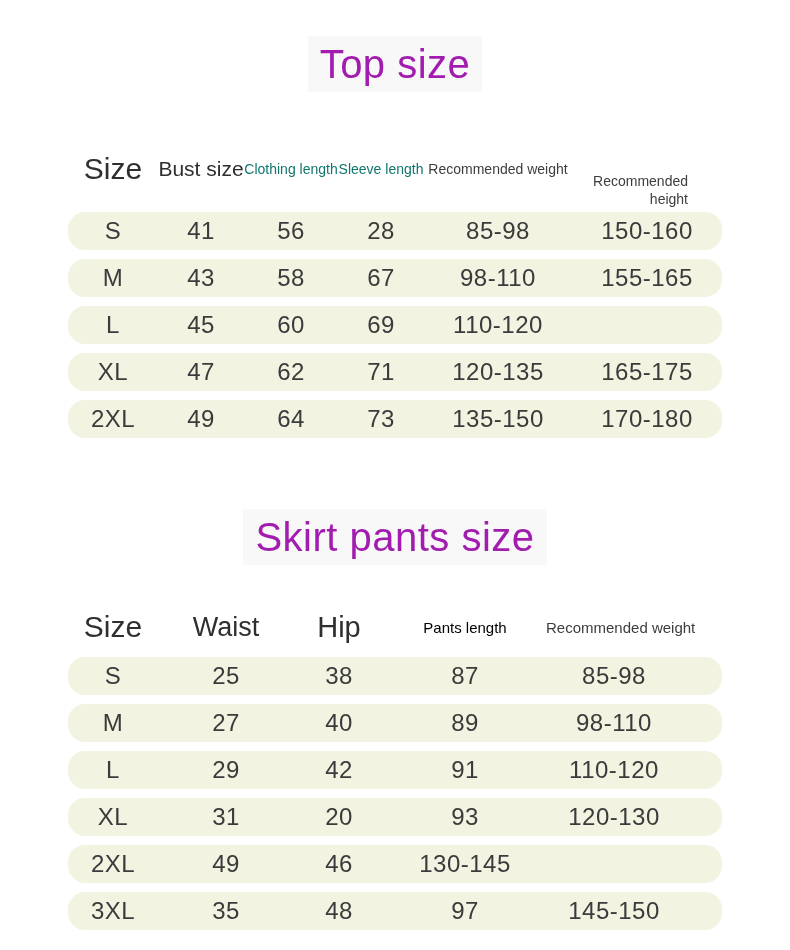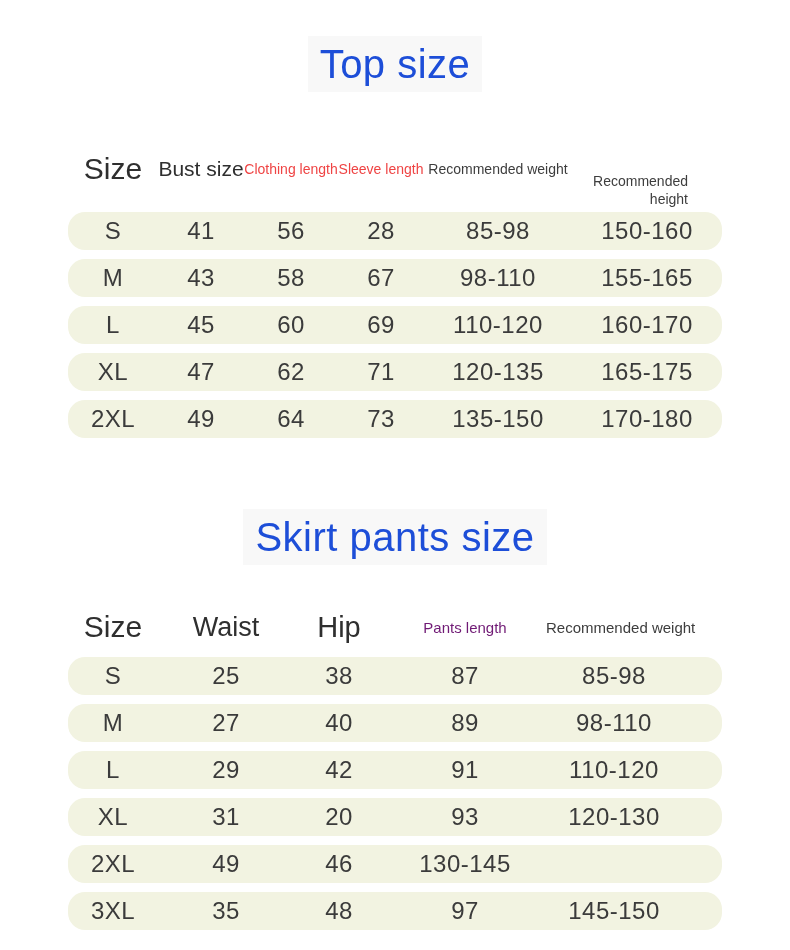--- a/index.html
+++ b/index.html
@@ -10,46 +10,46 @@
     box-sizing:border-box;
     padding-top:36px;
     overflow:hidden;
     font-family:"Liberation Sans","DejaVu Sans",sans-serif;
   }
   .title-row { text-align:center; }
   .title-row.second { margin-top:71px;text-align:center; }
   .title {
     display:inline-block;
     font-size:40px; line-height:50px;
-    color:#1d4ed8;
+    color:#a21caf;
     background:#f8f8f8;
     padding:3px 12px;
     letter-spacing:0.5px;
   }
   .sizetable { margin:38px 0 0 68px; }
   .sizetable.second { margin-top:36px; }
   .grid { display:grid; width:654px; align-items:center; }
   .t1 .grid { grid-template-columns:90px 86px 94px 86px 148px 150px; }
   .t2 .grid { grid-template-columns:90px 136px 90px 162px 136px 40px; }
 
   .thead { min-height:52px; margin-bottom:4px; }
   .hcell { text-align:center; color:#2f2f2f; }
 
   .t1 .thead .c0 { font-size:30px; }
   .t1 .thead .c1 { font-size:21px; }
   .t1 .thead .c2,
-  .t1 .thead .c3 { font-size:14px; line-height:1.3; color:#ef4444; }
+  .t1 .thead .c3 { font-size:14px; line-height:1.3; color:#0f766e; }
   .t1 .thead .c4 { font-size:14px; white-space:nowrap; color:#3d3d3d; }
   .t1 .thead .c5 { font-size:14px; line-height:1.3; color:#3d3d3d;
                    text-align:right; padding-right:34px; box-sizing:border-box;margin-top:42px; }
 
   .t2 .thead .c0 { font-size:30px; }
   .t2 .thead .c1 { font-size:27px; }
   .t2 .thead .c2 { font-size:29px; }
-  .t2 .thead .c3 { font-size:15px; line-height:1.3; color:#701a75;
+  .t2 .thead .c3 { font-size:15px; line-height:1.3; color:#000000;
                    padding:0 28px; box-sizing:border-box; }
   .t2 .thead .c4 { font-size:15px; white-space:nowrap; color:#3d3d3d; }
 
   .trow {
     background:#f2f3e1;
     height:38px;
     border-radius:17px;
     margin-bottom:9px;
   }
   .cell {
@@ -93,21 +93,20 @@
           <div class="cell c3">67</div>
           <div class="cell c4">98-110</div>
           <div class="cell c5">155-165</div>
         </div>
         <div class="trow grid">
           <div class="cell c0">L</div>
           <div class="cell c1">45</div>
           <div class="cell c2">60</div>
           <div class="cell c3">69</div>
           <div class="cell c4">110-120</div>
-          <div class="cell c5">160-170</div>
         </div>
         <div class="trow grid">
           <div class="cell c0">XL</div>
           <div class="cell c1">47</div>
           <div class="cell c2">62</div>
           <div class="cell c3">71</div>
           <div class="cell c4">120-135</div>
           <div class="cell c5">165-175</div>
         </div>
         <div class="trow grid">

